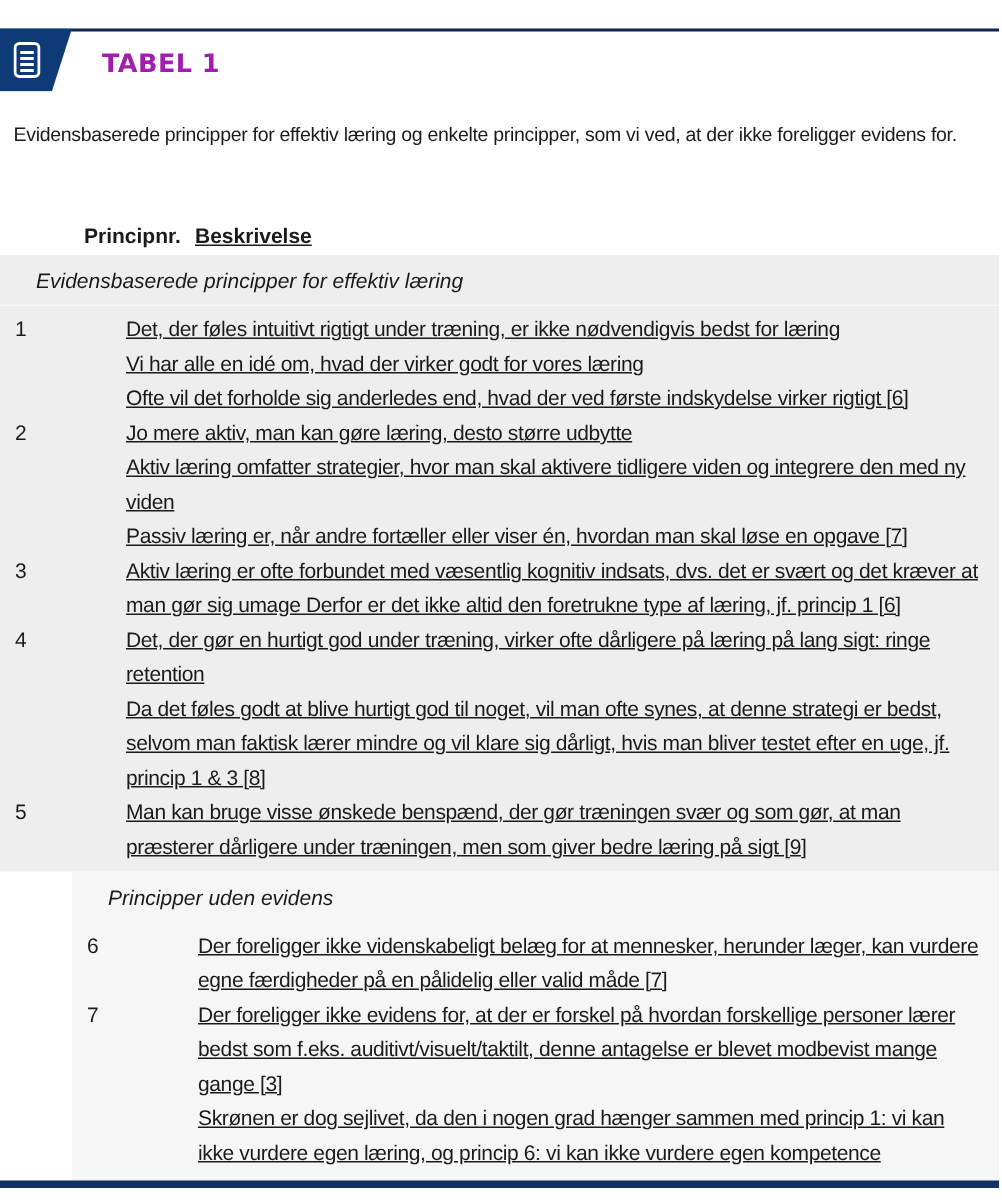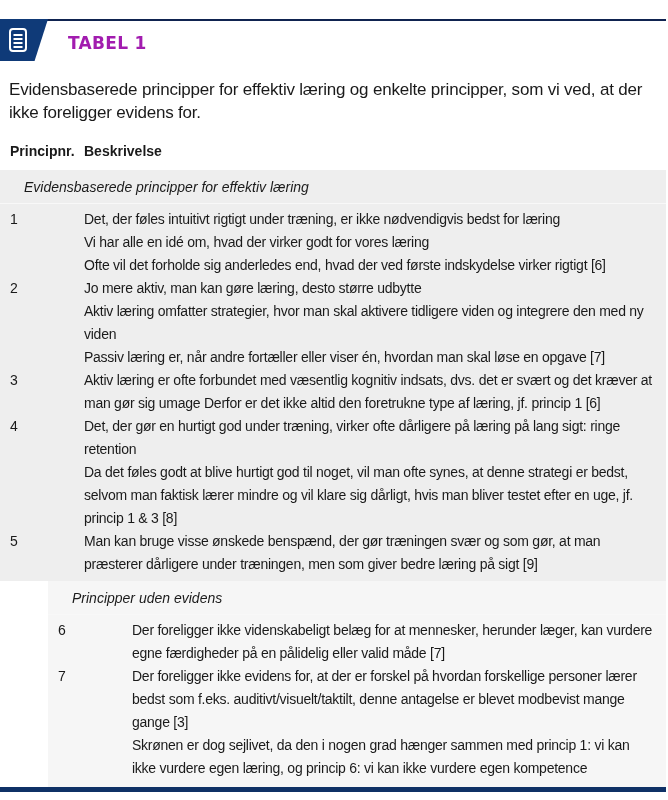--- a/index.html
+++ b/index.html
@@ -16,31 +16,31 @@
     clip-path: polygon(0 0, 100% 0, 72% 100%, 0 100%);
   }
   .icon-box svg { position: absolute; left: 9px; top: 9px; }
   .title {
     position: absolute; left: 68px; top: 33px;
     font-family: "DejaVu Sans", sans-serif; font-weight: bold;
     font-size: 17px; letter-spacing: 0.3px; color: #a21caf;
   }
   .caption {
     position: absolute; left: 9px; top: 78px; width: 650px;
-    font-size: 17px; line-height: 23px; color: #1a1a1a;
+    font-size: 13px; line-height: 23px; color: #1a1a1a;
     font-family: "Liberation Sans Narrow", "Liberation Sans", sans-serif;
     letter-spacing: -0.2px;
   }
   .table { position: absolute; left: 0; top: 143px; width: 666px; }
   .thead {
-    height: 27px; display: flex; align-items: flex-start;
-    font-weight: bold; font-size: 14px;
+    height: 27px; display: flex; align-items: center;
+    font-weight: bold; font-size: 14px; margin-left: 46px;
   }
   .c1 { width: 84px; padding-left: 10px; box-sizing: border-box; flex-shrink: 0; }
-  .c2 { flex: 1; padding-right: 10px; }
+  .c2 { flex: 1; padding-right: 10px; text-decoration: underline; }
   .section1 { background: #eeeeee; }
   .section2 { background: #f6f6f6; margin-left: 48px; }
   .sect-title {
     font-style: italic; font-size: 14px; padding: 7px 10px 6px 24px; height: 20px; line-height: 20px;
     border-bottom: 1px solid #f8f8f8;
   }
   .row { display: flex; font-size: 14px; line-height: 23px; letter-spacing: -0.25px; }
   .row .c1 { line-height: 23px; }
   .rows1 { padding-top: 4px; padding-bottom: 5px; }
   .rows2 { padding-top: 4px; padding-bottom: 8px; }

